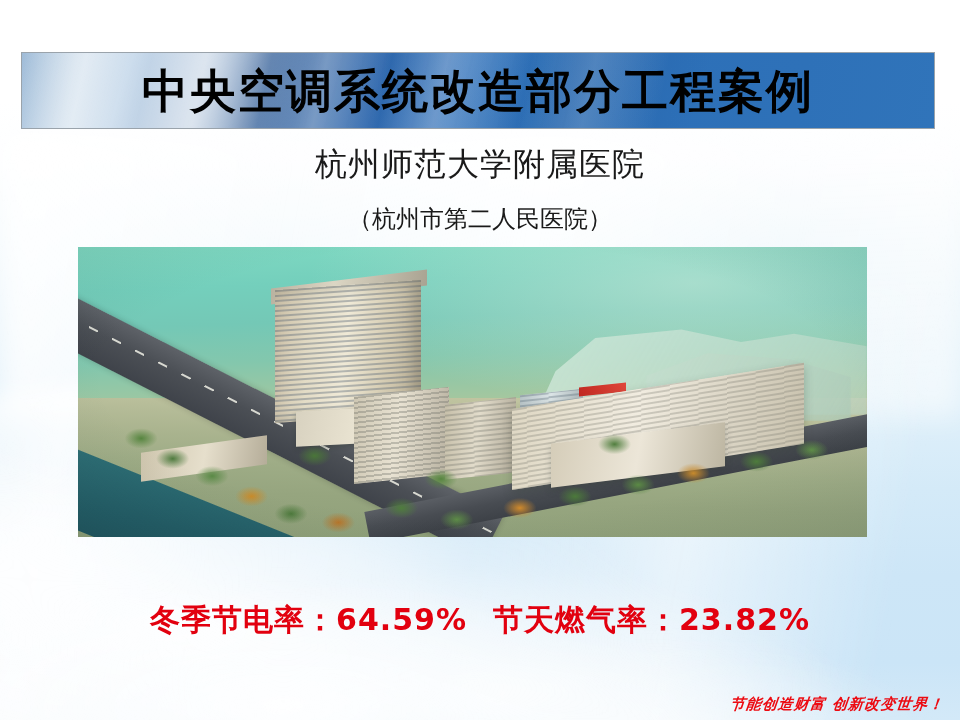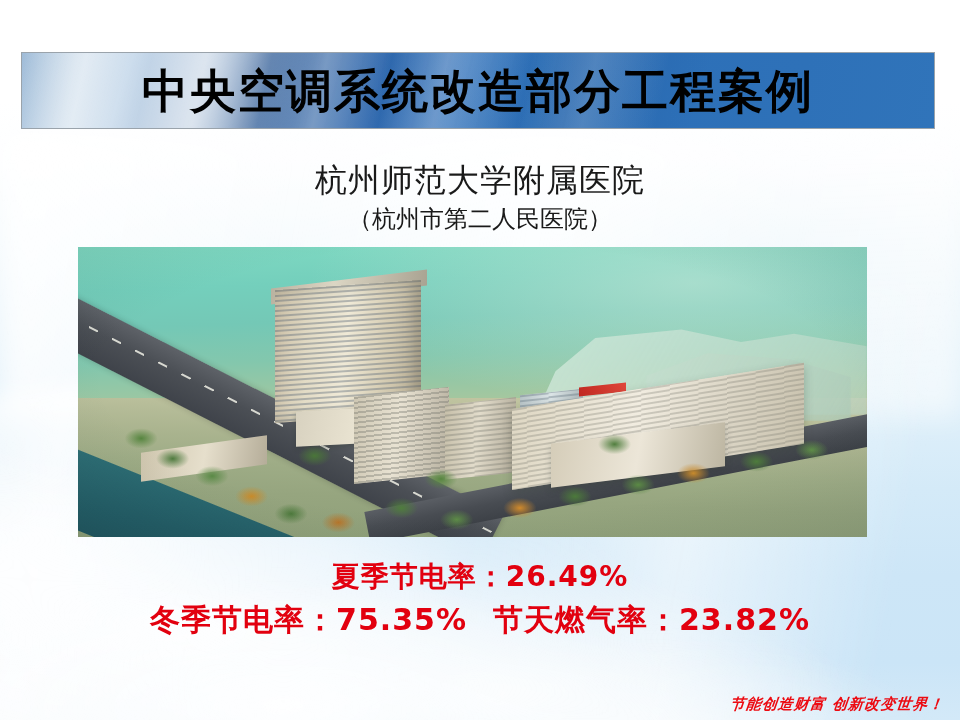--- a/index.html
+++ b/index.html
@@ -135,21 +135,21 @@
     font-size:46px;
     font-weight:700;
     color:#000000;
     letter-spacing:2px;
     white-space:nowrap;
     line-height:1;
   }
 
   
   #subtitle-1 {
-    position:absolute; left:0; top:162px;
+    position:absolute; left:0; top:146px;
     width:960px; text-align:center;
     font-family:"DejaVu Serif", "Liberation Serif", serif;
     font-size:32px; font-weight:400; color:#1a1a1a;
     letter-spacing:1px; line-height:1.18;
   }
   #subtitle-2 {
     position:absolute; left:0; top:205px;
     width:960px; text-align:center;
     font-family:"DejaVu Serif", "Liberation Serif", serif;
     font-size:24px; font-weight:400; color:#1a1a1a;
@@ -400,21 +400,20 @@
     <div class="ph-slabB"></div>
     <div class="ph-slabC"></div>
     <div class="ph-redsign"></div>
     <div class="ph-blockR"></div>
     <div class="ph-blockR2"></div>
     <div class="ph-lowL"></div>
     <div class="ph-trees"></div>
     <div class="ph-vignette"></div>
   </div>
 
-  <div class="stat-line" id="stat-line-1">夏季节电率：26.49%</div>
 
   <div class="stat-line" id="stat-line-2">
-    <span>冬季节电率：75.35%</span><span class="stat-gap"></span><span>节天燃气率：23.82%</span>
+    <span>冬季节电率：64.59%</span><span class="stat-gap"></span><span>节天燃气率：23.82%</span>
   </div>
 
   <div id="footer-slogan">节能创造财富 创新改变世界！</div>
 
 </div>
 
 </body></html>

